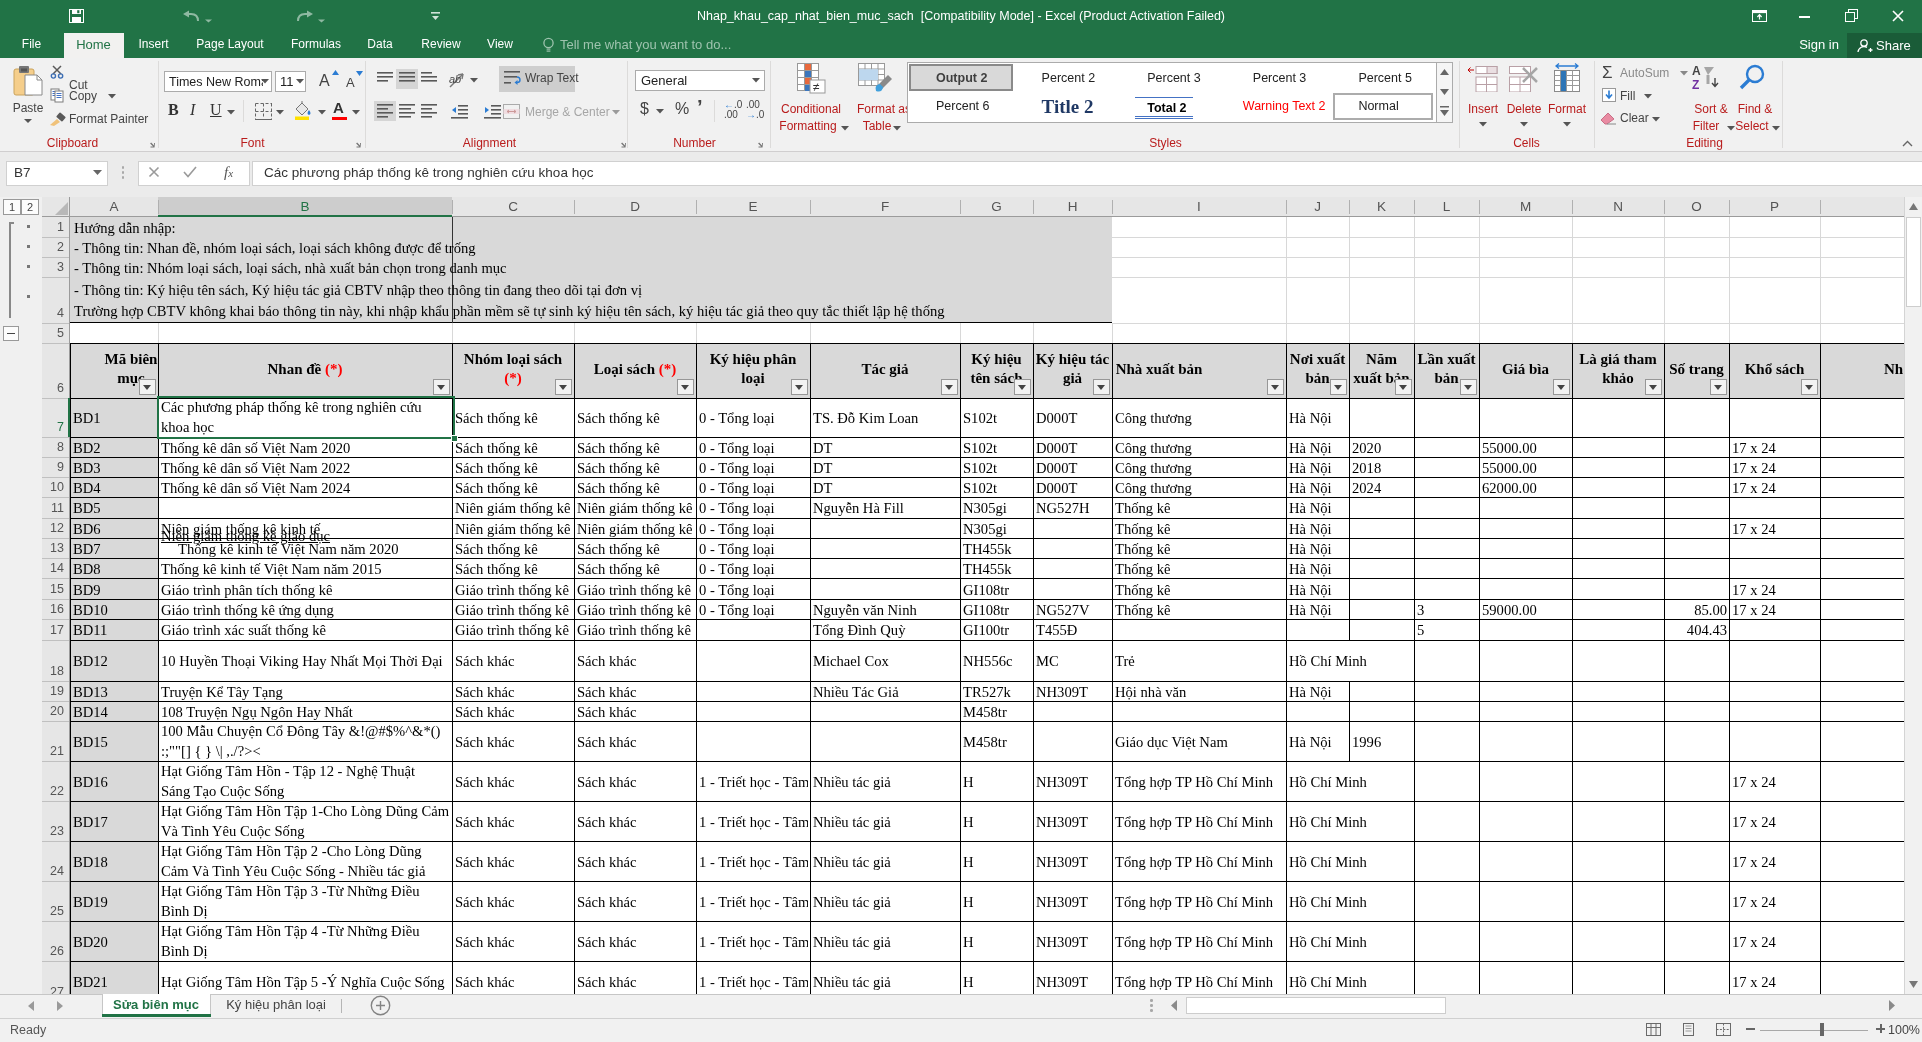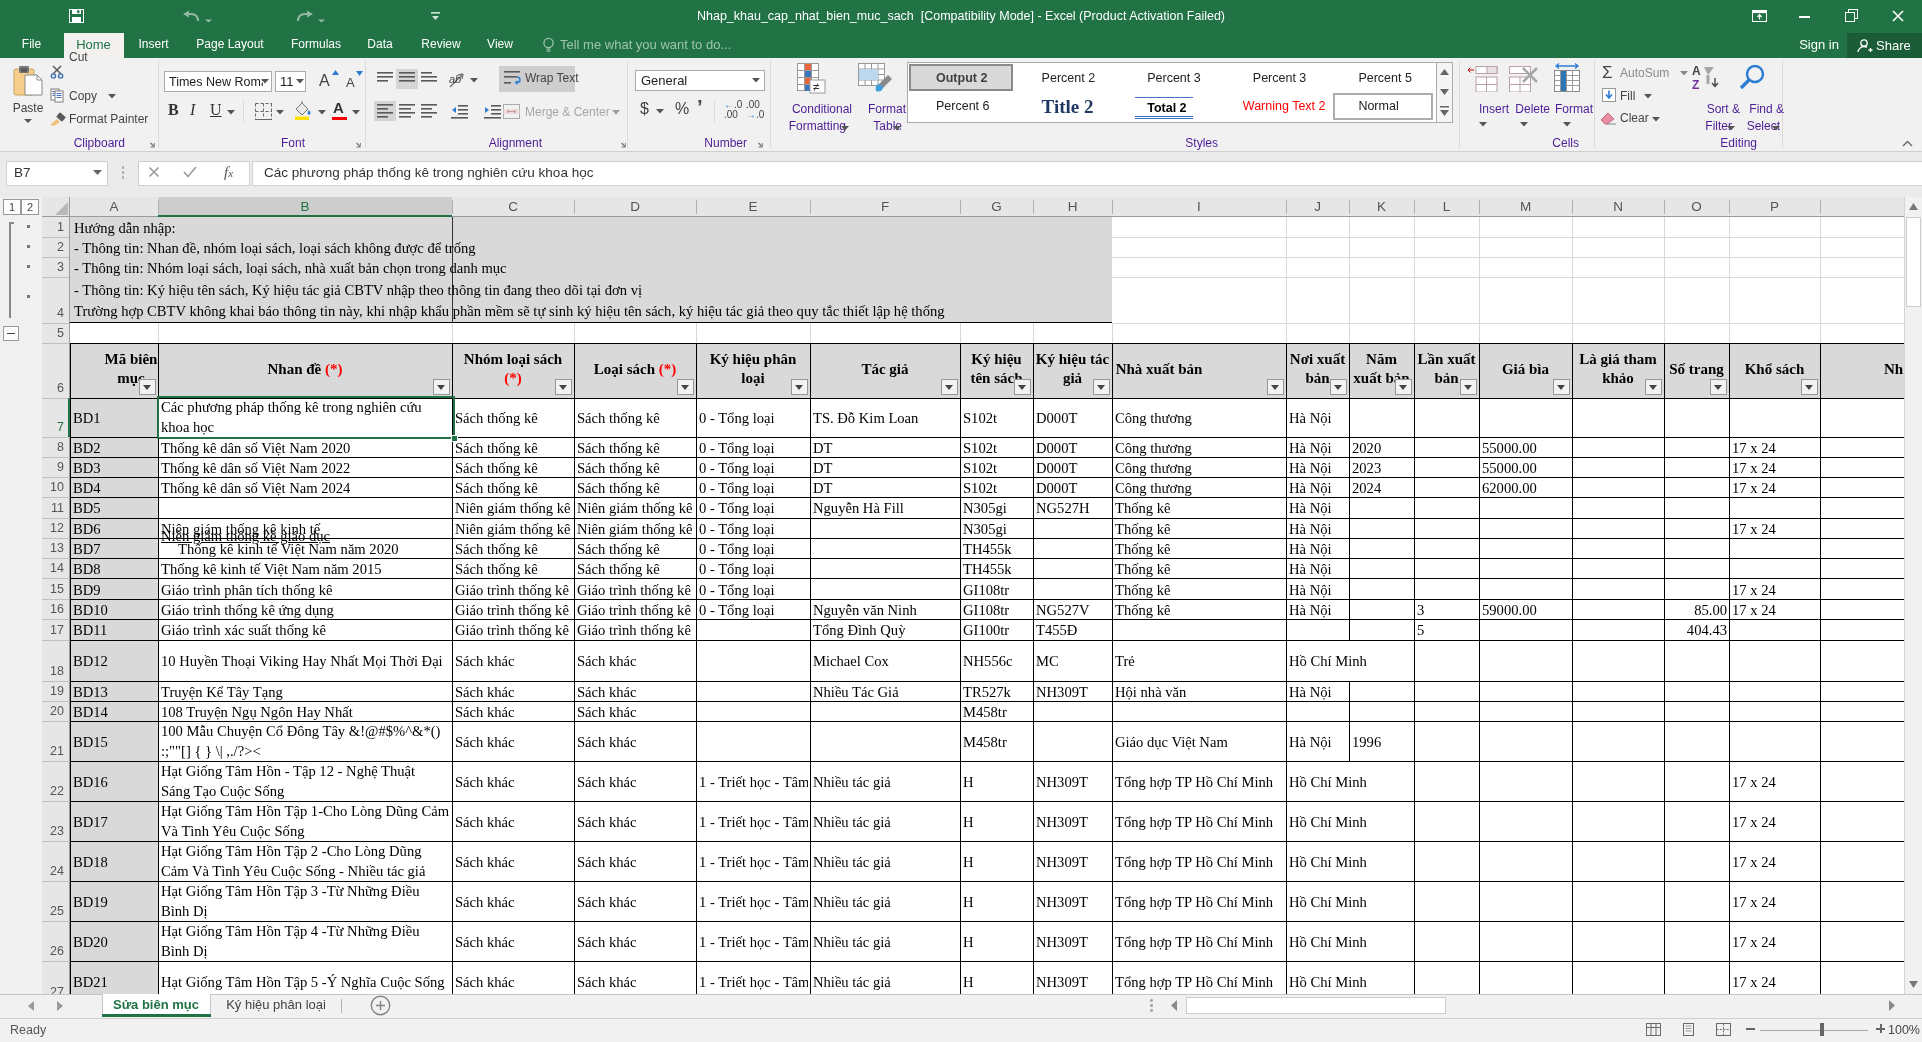--- a/index.html
+++ b/index.html
@@ -1,20 +1,20 @@
 <!DOCTYPE html>
 <html><head><meta charset="utf-8"><style>
 *{margin:0;padding:0;box-sizing:border-box}
 html,body{width:1922px;height:1042px;overflow:hidden}
 body{font-family:"Liberation Sans",sans-serif;position:relative;background:#fff}
 div{position:absolute}
 svg{position:absolute}
 .s{font-family:"Liberation Serif",serif;font-size:14.6px;color:#000;line-height:18px;white-space:nowrap;overflow:hidden}
 .u{font-size:12px;color:#444;white-space:nowrap}
-.lbl{font-size:12px;color:#4c1d95;text-align:right;white-space:nowrap}
+.lbl{font-size:12px;color:#b91c1c;text-align:center;white-space:nowrap}
 .hd{font-family:"Liberation Serif",serif;font-weight:bold;font-size:15px;color:#000;line-height:19px;text-align:center;white-space:nowrap;overflow:hidden}
 .fb{background:#f2f2f2;border:1px solid #979797;width:17px;height:16px}
 .fb:after{content:"";position:absolute;left:3px;top:5px;border:4px solid transparent;border-top:5px solid #444;width:0;height:0}
 .colhdr{font-size:13.5px;color:#555;text-align:center;line-height:20px}
 .red{color:#f00}
 .tabtx{font-size:12px;color:#fff;white-space:nowrap}
 .chip{font-size:12.5px;color:#222;line-height:29px;padding-left:12px;white-space:nowrap}
 </style></head><body>
 
 <div style="left:0px;top:0px;width:1922px;height:33px;background:#217346"></div>
@@ -93,21 +93,21 @@
 </svg>
 <div style="left:4px;top:101px;width:48px;text-align:center;font-size:12px;color:#444">Paste</div>
 <svg style="left:23px;top:118px" width="10" height="6" viewBox="0 0 10 6">
     <path d="M1 1 l4 4 4-4z" fill="#555"></path>
   </svg>
 <svg style="left:50px;top:65px" width="15" height="14" viewBox="0 0 15 14">
 <path d="M3 1 L11 9 M11 1 L3 9" stroke="#5a5a5a" stroke-width="1.5"></path>
 <circle cx="3.4" cy="11" r="2.1" fill="none" stroke="#3c6eb5" stroke-width="1.4"></circle>
 <circle cx="10.6" cy="11" r="2.1" fill="none" stroke="#3c6eb5" stroke-width="1.4"></circle>
 </svg>
-<div class="u" style="left:69px;top:50px">Cut</div>
+<div class="u" style="left:69px;top:78px">Cut</div>
 <svg style="left:50px;top:88px" width="15" height="15" viewBox="0 0 15 15">
 <rect x="1" y="1" width="8" height="11" fill="#fff" stroke="#7d7d7d"></rect>
 <path d="M2.5 3.5 h5 M2.5 5.5 h5 M2.5 7.5 h5" stroke="#4472c4" stroke-width="1"></path>
 <rect x="5" y="3" width="8" height="11" fill="#fff" stroke="#7d7d7d"></rect>
 <path d="M6.5 5.5 h5 M6.5 7.5 h5 M6.5 9.5 h5" stroke="#4472c4" stroke-width="1"></path>
 </svg>
 <div class="u" style="left:69px;top:89px">Copy</div>
 <svg style="left:108px;top:94px" width="8" height="5" viewBox="0 0 8 5">
     <path d="M0 0 l4 4.5 4-4.5z" fill="#555"></path>
   </svg>
@@ -661,21 +661,21 @@
 <div class="s" style="left:73px;top:459.0px;width:83px;">BD3</div>
 <div class="s" style="left:161px;top:459.0px;width:289px;">Thống kê dân số Việt Nam 2022</div>
 <div class="s" style="left:455px;top:459.0px;width:117px;">Sách thống kê</div>
 <div class="s" style="left:577px;top:459.0px;width:117px;">Sách thống kê</div>
 <div class="s" style="left:699px;top:459.0px;width:109px;">0 - Tổng loại</div>
 <div class="s" style="left:813px;top:459.0px;width:145px;">DT</div>
 <div class="s" style="left:963px;top:459.0px;width:68px;">S102t</div>
 <div class="s" style="left:1036px;top:459.0px;width:74px;">D000T</div>
 <div class="s" style="left:1115px;top:459.0px;width:169px;">Công thương</div>
 <div class="s" style="left:1289px;top:459.0px;width:58px;">Hà Nội</div>
-<div class="s" style="left:1352px;top:459.0px;width:60px;">2023</div>
+<div class="s" style="left:1352px;top:459.0px;width:60px;">2018</div>
 <div class="s" style="left:1482px;top:459.0px;width:88px;">55000.00</div>
 <div class="s" style="left:1732px;top:459.0px;width:86px;">17 x 24</div>
 <div class="s" style="left:73px;top:479.0px;width:83px;">BD4</div>
 <div class="s" style="left:161px;top:479.0px;width:289px;">Thống kê dân số Việt Nam 2024</div>
 <div class="s" style="left:455px;top:479.0px;width:117px;">Sách thống kê</div>
 <div class="s" style="left:577px;top:479.0px;width:117px;">Sách thống kê</div>
 <div class="s" style="left:699px;top:479.0px;width:109px;">0 - Tổng loại</div>
 <div class="s" style="left:813px;top:479.0px;width:145px;">DT</div>
 <div class="s" style="left:963px;top:479.0px;width:68px;">S102t</div>
 <div class="s" style="left:1036px;top:479.0px;width:74px;">D000T</div>

